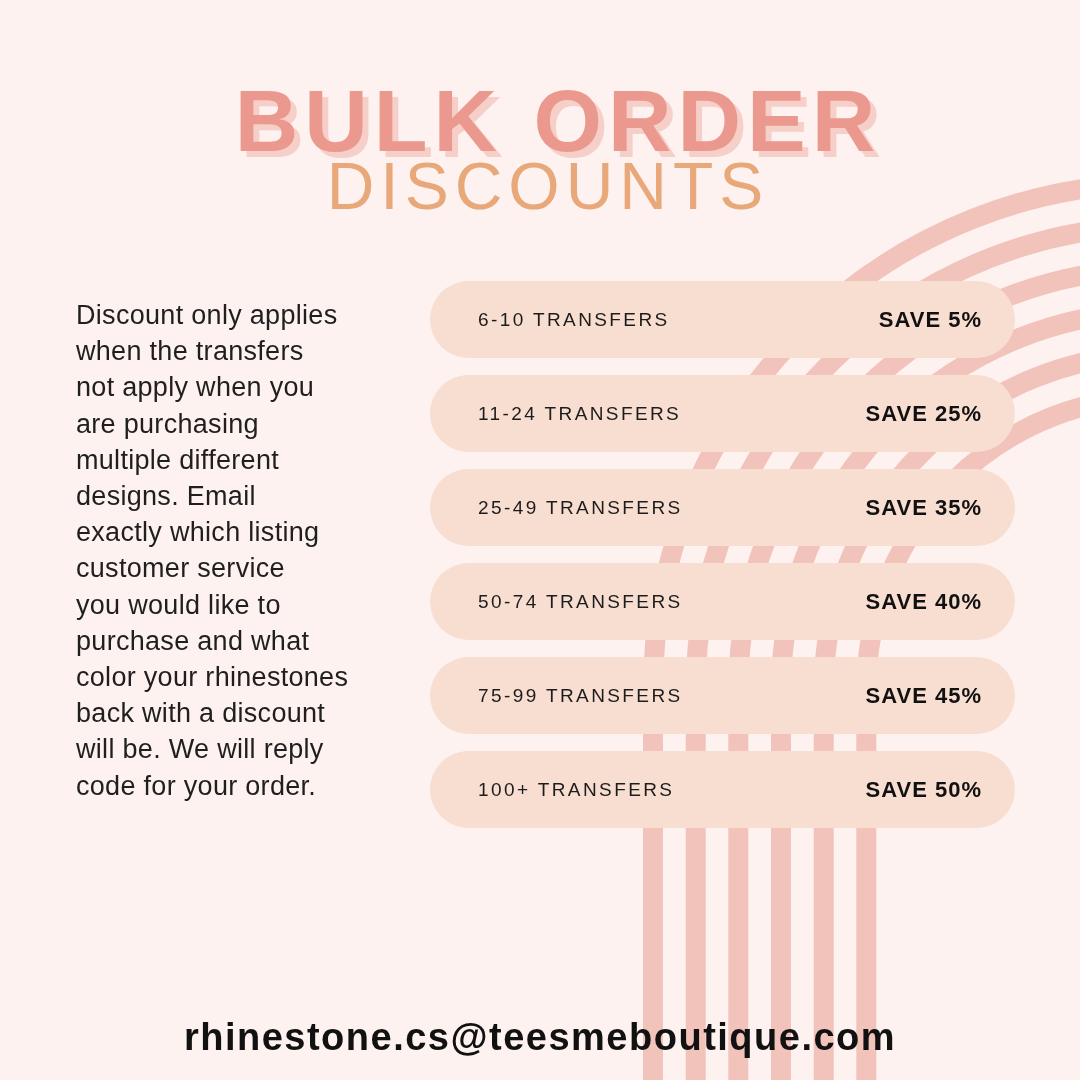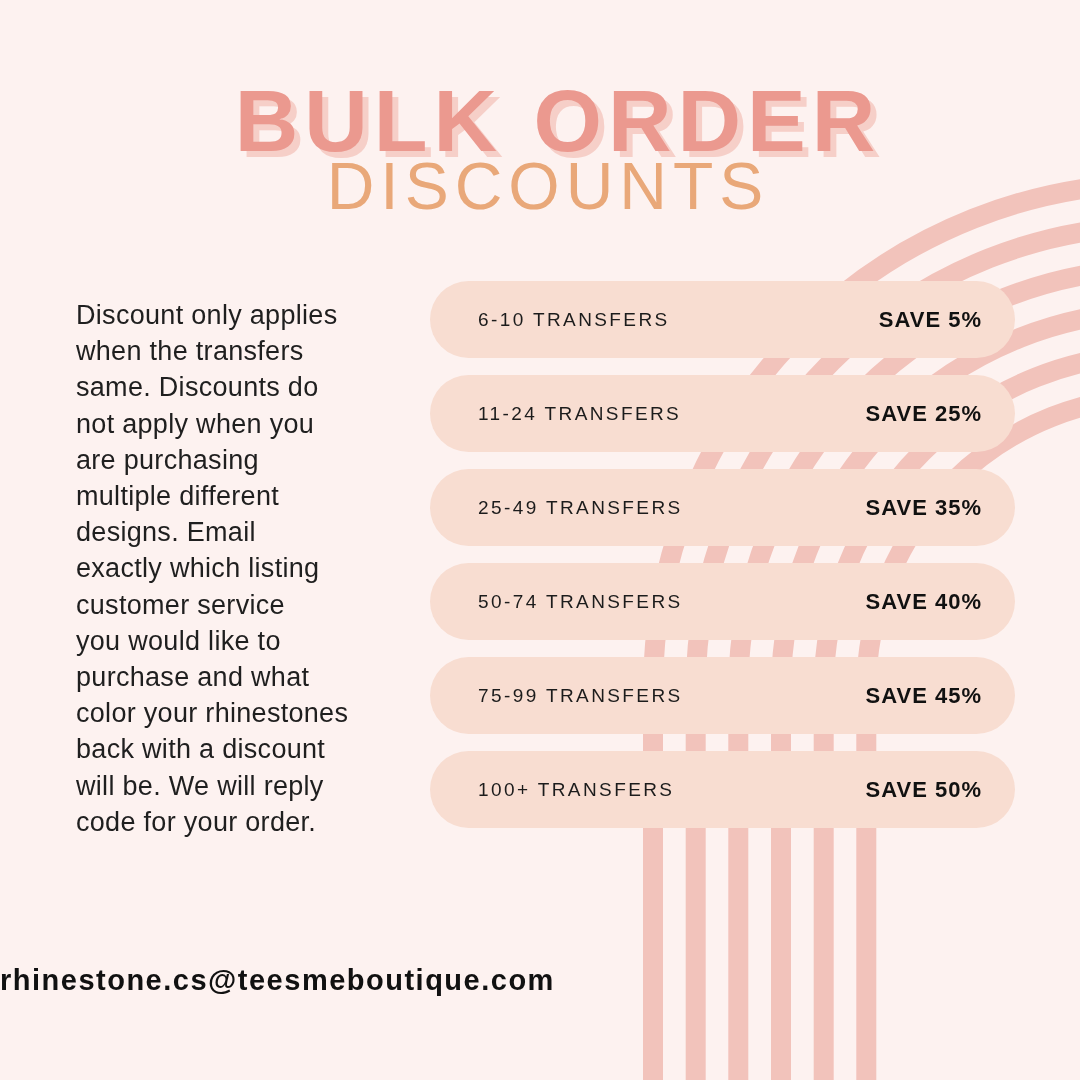--- a/index.html
+++ b/index.html
@@ -86,24 +86,24 @@
   }
   .pill-save {
     font-size: 22px;
     letter-spacing: 1px;
     font-weight: 700;
     color: #111111;
     white-space: nowrap;
   }
   .email {
     position: absolute;
-    top: 959px; left: 0;
+    top: 1016px; left: 0;
     width: 100%;
-    text-align: left;
-    font-size: 29px;
+    text-align: center;
+    font-size: 38px;
     line-height: 42px;
     font-weight: 700;
     letter-spacing: 1.5px;
     color: #111111;
     z-index: 1;
     white-space: nowrap;
   }
 </style>
 </head>
 <body>
@@ -120,21 +120,20 @@
       <path d="M866.3 1080 V690 A293.7 293.7 0 0 1 1160 396.3"></path>
     </g>
   </svg>
 
   <h1 class="title">BULK ORDER</h1>
   <h2 class="subtitle">DISCOUNTS</h2>
 
   <div class="intro">
     <div class="intro-line">Discount only applies</div>
     <div class="intro-line">when the transfers</div>
-    <div class="intro-line">same. Discounts do</div>
     <div class="intro-line">not apply when you</div>
     <div class="intro-line">are purchasing</div>
     <div class="intro-line">multiple different</div>
     <div class="intro-line">designs. Email</div>
     <div class="intro-line">exactly which listing</div>
     <div class="intro-line">customer service</div>
     <div class="intro-line">you would like to</div>
     <div class="intro-line">purchase and what</div>
     <div class="intro-line">color your rhinestones</div>
     <div class="intro-line">back with a discount</div>

